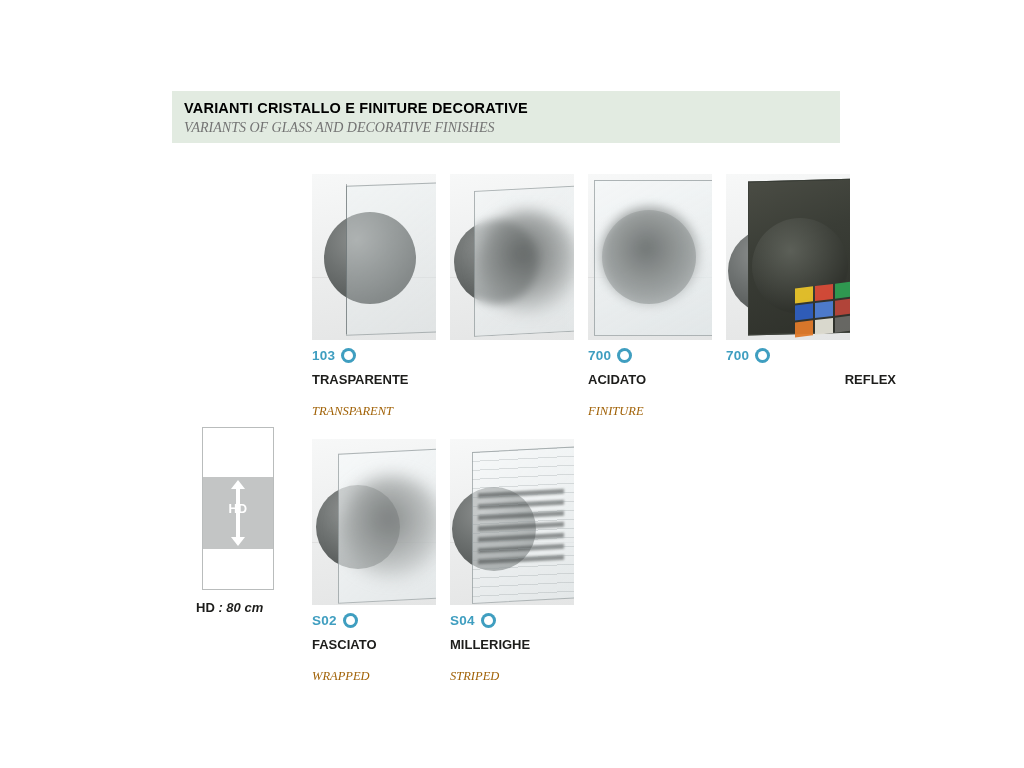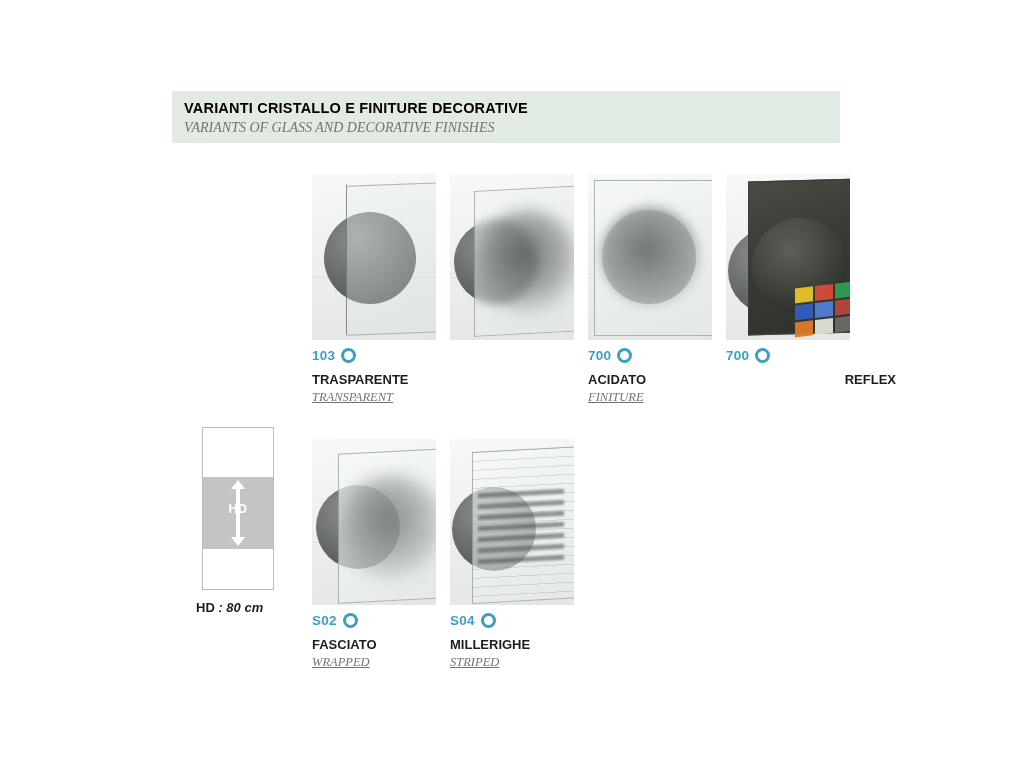--- a/index.html
+++ b/index.html
@@ -121,22 +121,22 @@
   .code{font-size:13.5px;font-weight:bold;color:#3f9ec0;letter-spacing:.2px;}
   .dot-icon{
     width:15px;height:15px;border-radius:50%;
     background:#3f9ec0;position:relative;flex:0 0 auto;
   }
   .dot-icon::after{
     content:"";position:absolute;left:3px;top:3px;width:9px;height:9px;
     background:#ffffff;border-radius:55% 45% 50% 50% / 50% 55% 45% 50%;
   }
   .name-it{font-size:13px;font-weight:bold;color:#1d1d1b;margin-top:8px;line-height:15px;white-space:nowrap;}
-  .name-en{font-family:"Liberation Serif", serif;font-style:italic;font-size:12.5px;color:#737373;
-    margin-top:3px;line-height:15px;white-space:nowrap;text-decoration:underline;}
+  .name-en{font-family:"Liberation Serif", serif;font-style:italic;font-size:12.5px;color:#a16207;
+    margin-top:17px;line-height:15px;white-space:nowrap;}
 
   
   .hd-wrap{position:absolute;left:202px;top:427px;}
   .hd-box{position:relative;width:72px;height:163px;background:#ffffff;border:1px solid #b9bcbc;box-sizing:border-box;}
   .hd-band{position:absolute;left:0;right:0;top:49px;height:72px;background:#c3c5c5;}
   .hd-arrow{position:absolute;left:50%;transform:translateX(-50%);top:52px;height:66px;width:16px;}
   .hd-arrow .shaft{position:absolute;left:50%;transform:translateX(-50%);top:8px;bottom:8px;width:4px;background:#ffffff;}
   .hd-arrow .head-up,.hd-arrow .head-dn{position:absolute;left:50%;transform:translateX(-50%);width:0;height:0;border-left:7px solid transparent;border-right:7px solid transparent;}
   .hd-arrow .head-up{top:0;border-bottom:9px solid #ffffff;}
   .hd-arrow .head-dn{bottom:0;border-top:9px solid #ffffff;}

